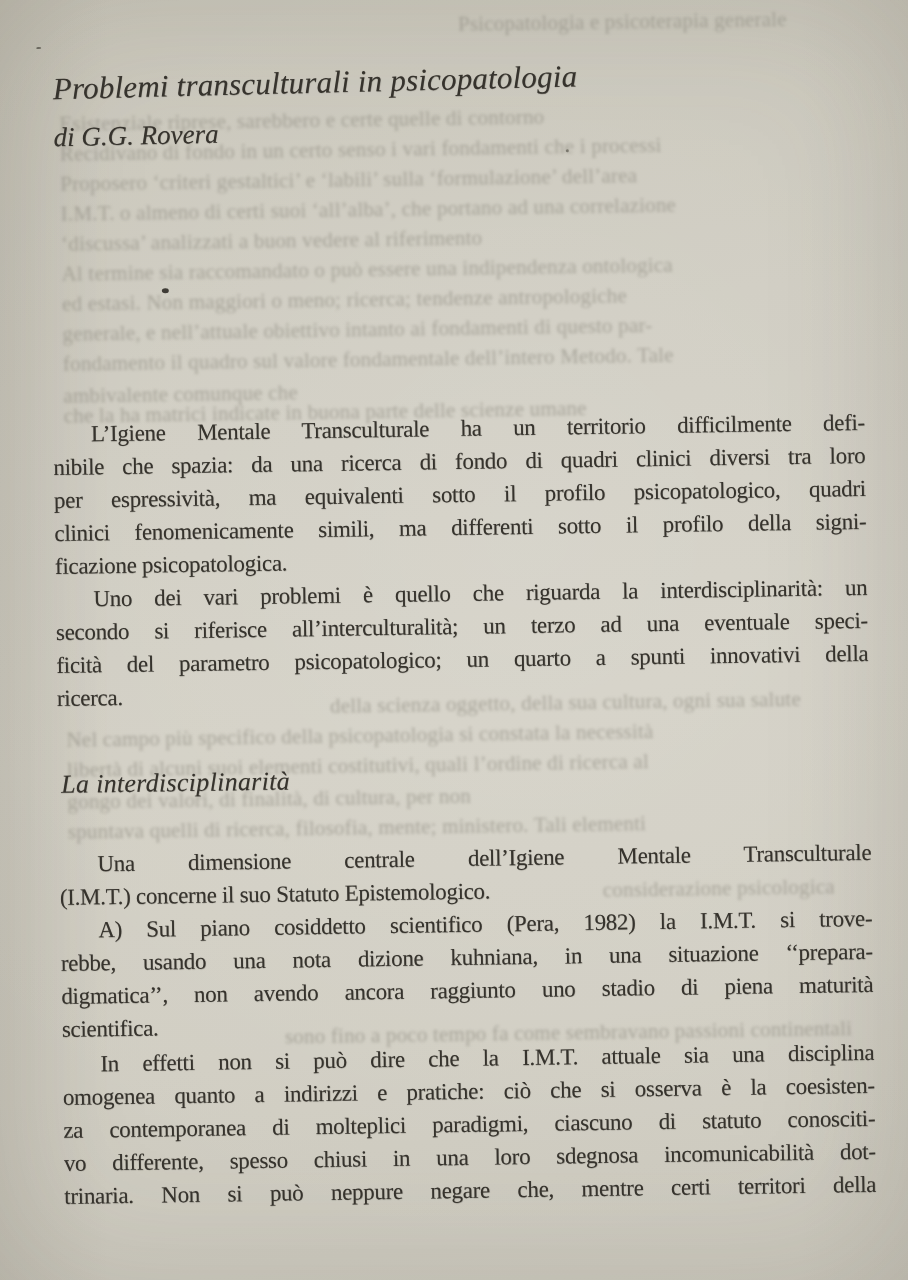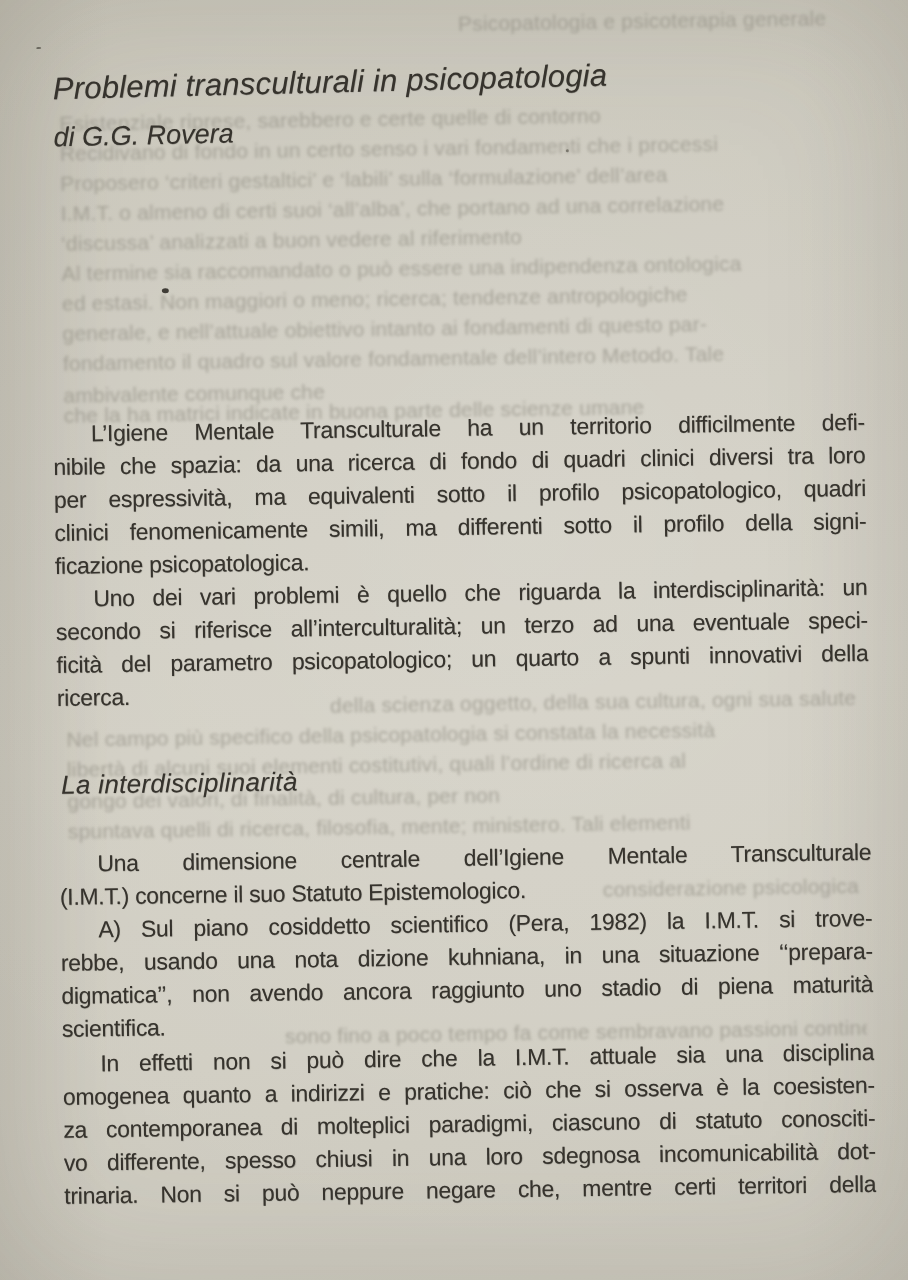--- a/index.html
+++ b/index.html
@@ -1,20 +1,20 @@
 <!DOCTYPE html>
 <html><head>
 <meta charset="utf-8">
 <style>
   html,body{margin:0;padding:0;background:#888;}
   .page{
     position:relative;
     width:908px;height:1280px;
     overflow:hidden;
-    font-family:Liberation Sans, sans-serif;
+    font-family:Liberation Serif, serif;
     background:
       radial-gradient(130% 95% at 58% 42%, rgba(255,255,255,0.12), rgba(0,0,0,0) 62%),
       linear-gradient(90deg, rgba(110,105,92,0.10), rgba(110,105,92,0) 12%, rgba(110,105,92,0) 88%, rgba(110,105,92,0.05)),
       linear-gradient(172deg, #c9c6ba 0%, #cfccc1 28%, #d3d0c5 55%, #d1cec3 78%, #cbc8bd 100%);
     box-shadow: inset 0 0 150px rgba(88,82,70,0.16);
   }
   .sheet{
     position:absolute;inset:0;
     transform:rotate(-0.85deg);
     transform-origin:50% 55%;

